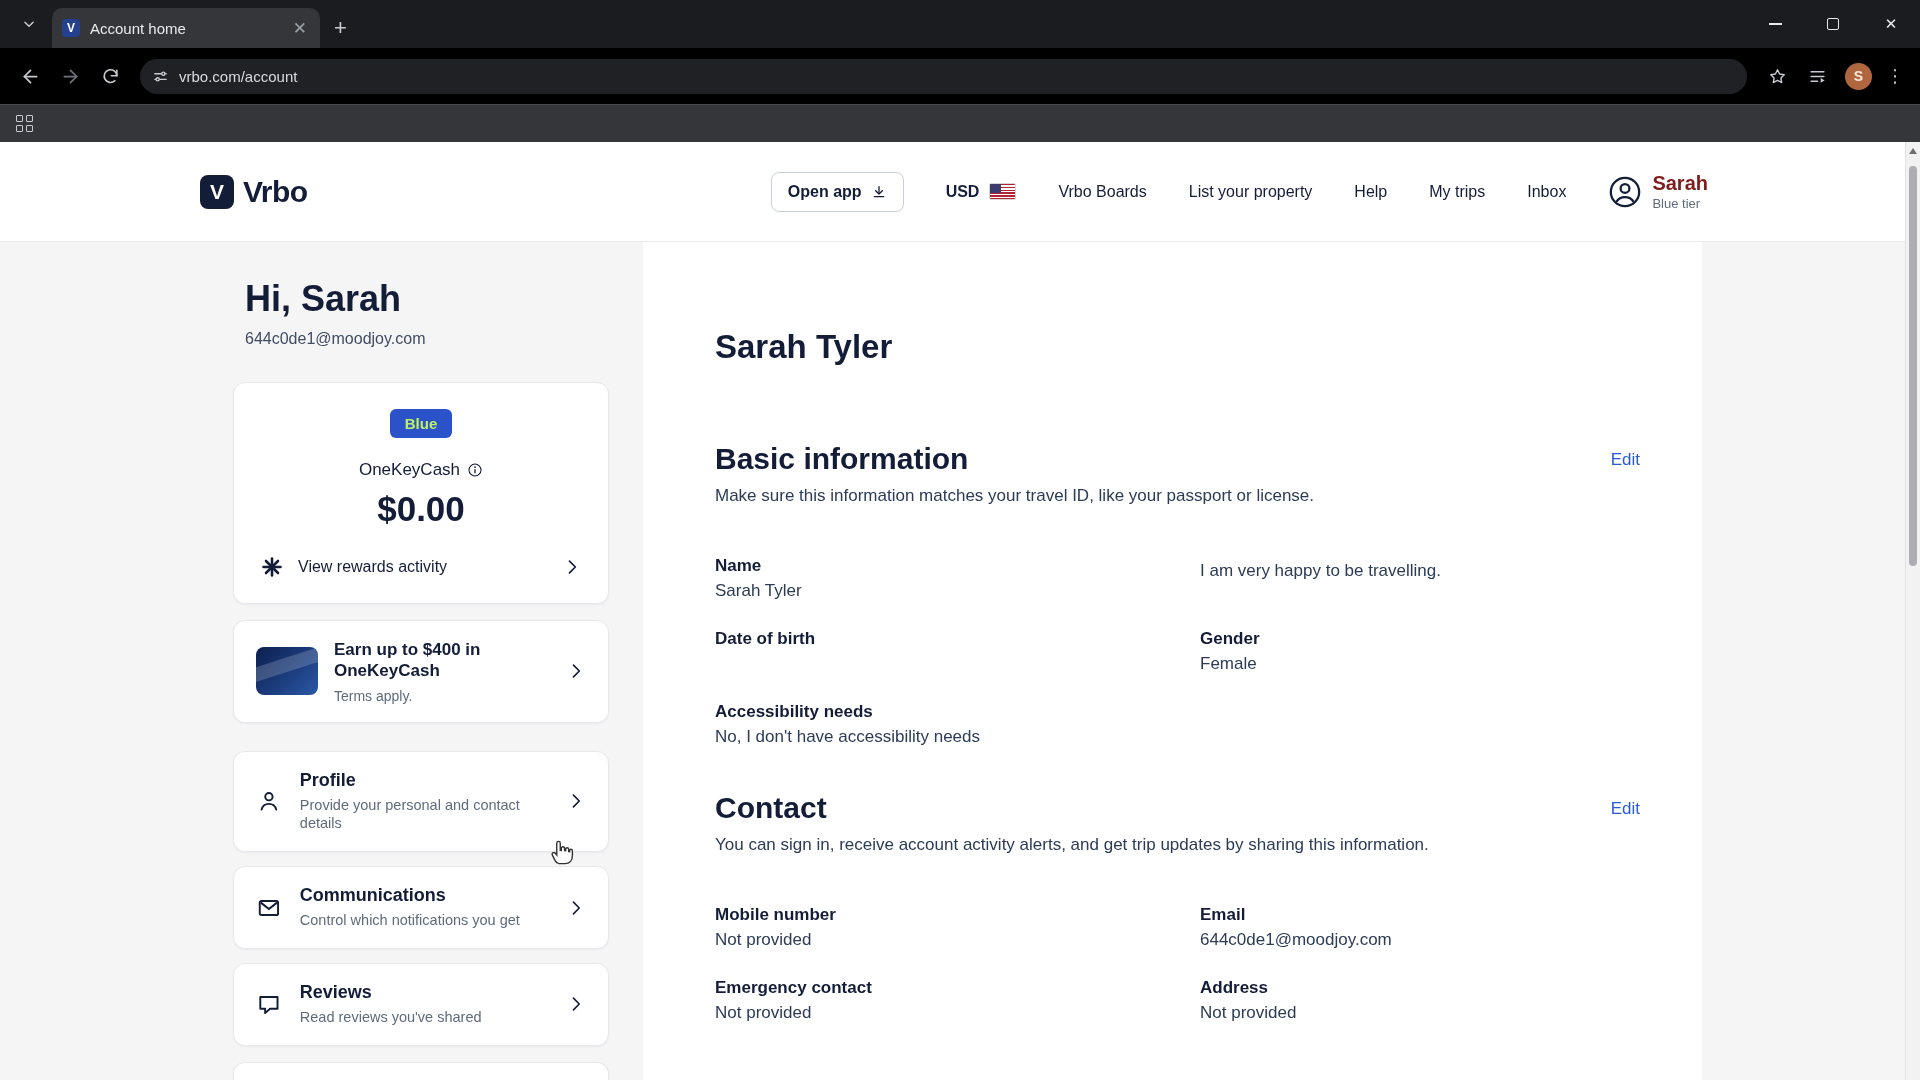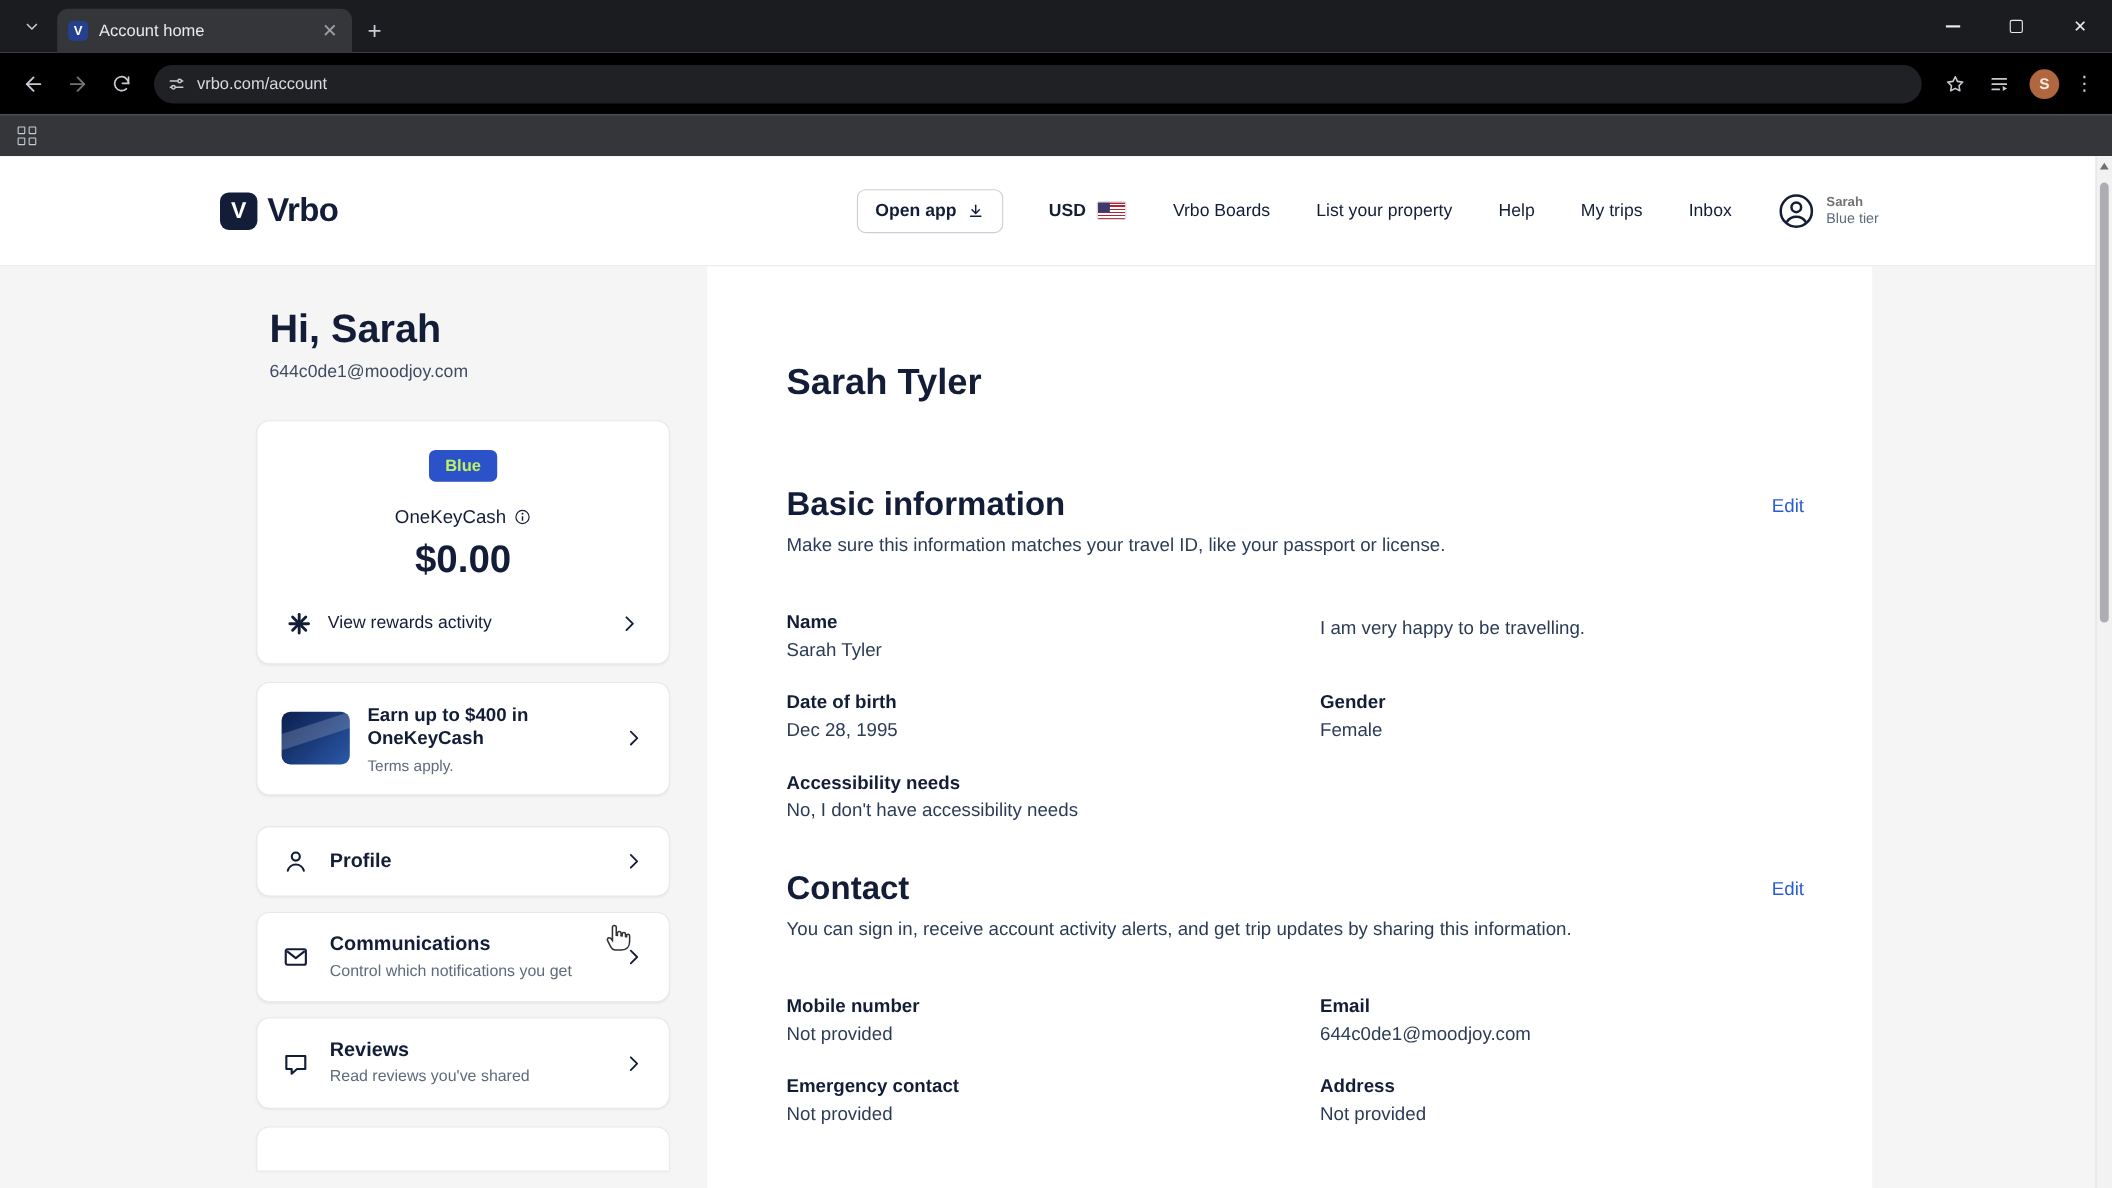--- a/index.html
+++ b/index.html
@@ -85,21 +85,21 @@
   .currency { display: flex; align-items: center; gap: 10px; font-size: 16px; font-weight: 600; }
   .us-flag {
     width: 27px; height: 17px; border-radius: 2px; border: 1px solid #d6d6d6;
     background: repeating-linear-gradient(to bottom, #b22234 0 1.4px, #fff 1.4px 2.8px);
     position: relative; overflow: hidden;
   }
   .us-flag::after { content: ""; position: absolute; left: 0; top: 0; width: 11px; height: 9px; background: #3c3b6e; }
   .nav-item { font-size: 16px; font-weight: 500; color: #141d38; }
   .account-chip { display: flex; align-items: center; gap: 10px; }
   .account-meta { display: flex; flex-direction: column; line-height: 1.25; }
-  .account-name { font-size: 12px; font-weight: 600; color: #737373; }
+  .account-name { font-size: 20px; font-weight: 600; color: #7f1d1d; }
   .account-tier { font-size: 13px; color: #5f6b7c; }
 
   
   .content { display: flex; align-items: stretch; height: 838px; overflow: hidden; }
 
   .sidebar { width: 376px; margin-left: 233px; margin-right: 34px; padding-top: 36px; flex: none; }
   .greeting { font-size: 36px; font-weight: bold; color: #141d38; padding-left: 12px; }
   .sidebar-email { font-size: 16px; color: #3f4c63; margin: 10px 0 34px; padding-left: 12px; }
 
   .card {
@@ -332,20 +332,21 @@
         </svg>
     </div>
 
     <div class="card menu-card first">
       <svg width="26" height="26" viewBox="0 0 24 24" fill="none" stroke="#141d38" stroke-width="1.8" stroke-linecap="round">
           <circle cx="12" cy="8" r="3.4"></circle>
           <path d="M5.2 20a7 7 0 0 1 13.6 0"></path>
         </svg>
       <div class="menu-texts">
         <div class="menu-title">Profile</div>
+        <div class="menu-sub">Provide your personal and contact details</div>
       </div>
       <svg class="spacer-right" width="20" height="20" viewBox="0 0 24 24" fill="none" stroke="#141d38" stroke-width="2" stroke-linecap="round" stroke-linejoin="round">
           <path d="M9 5l7 7-7 7"></path>
         </svg>
     </div>
 
     <div class="card menu-card">
       <svg width="26" height="26" viewBox="0 0 24 24" fill="none" stroke="#141d38" stroke-width="1.8" stroke-linejoin="round">
           <rect x="3.5" y="5.5" width="17" height="13" rx="1.5"></rect>
           <path d="M4.5 7l7.5 6 7.5-6"></path>
@@ -387,21 +388,20 @@
       <div class="fields-grid">
         <div class="field">
           <div class="field-label">Name</div>
           <div class="field-value">Sarah Tyler</div>
         </div>
         <div class="field">
           <div class="field-value">I am very happy to be travelling.</div>
         </div>
         <div class="field">
           <div class="field-label">Date of birth</div>
-          <div class="field-value">Dec 28, 1995</div>
         </div>
         <div class="field">
           <div class="field-label">Gender</div>
           <div class="field-value">Female</div>
         </div>
         <div class="field">
           <div class="field-label">Accessibility needs</div>
           <div class="field-value">No, I don't have accessibility needs</div>
         </div>
       </div>

